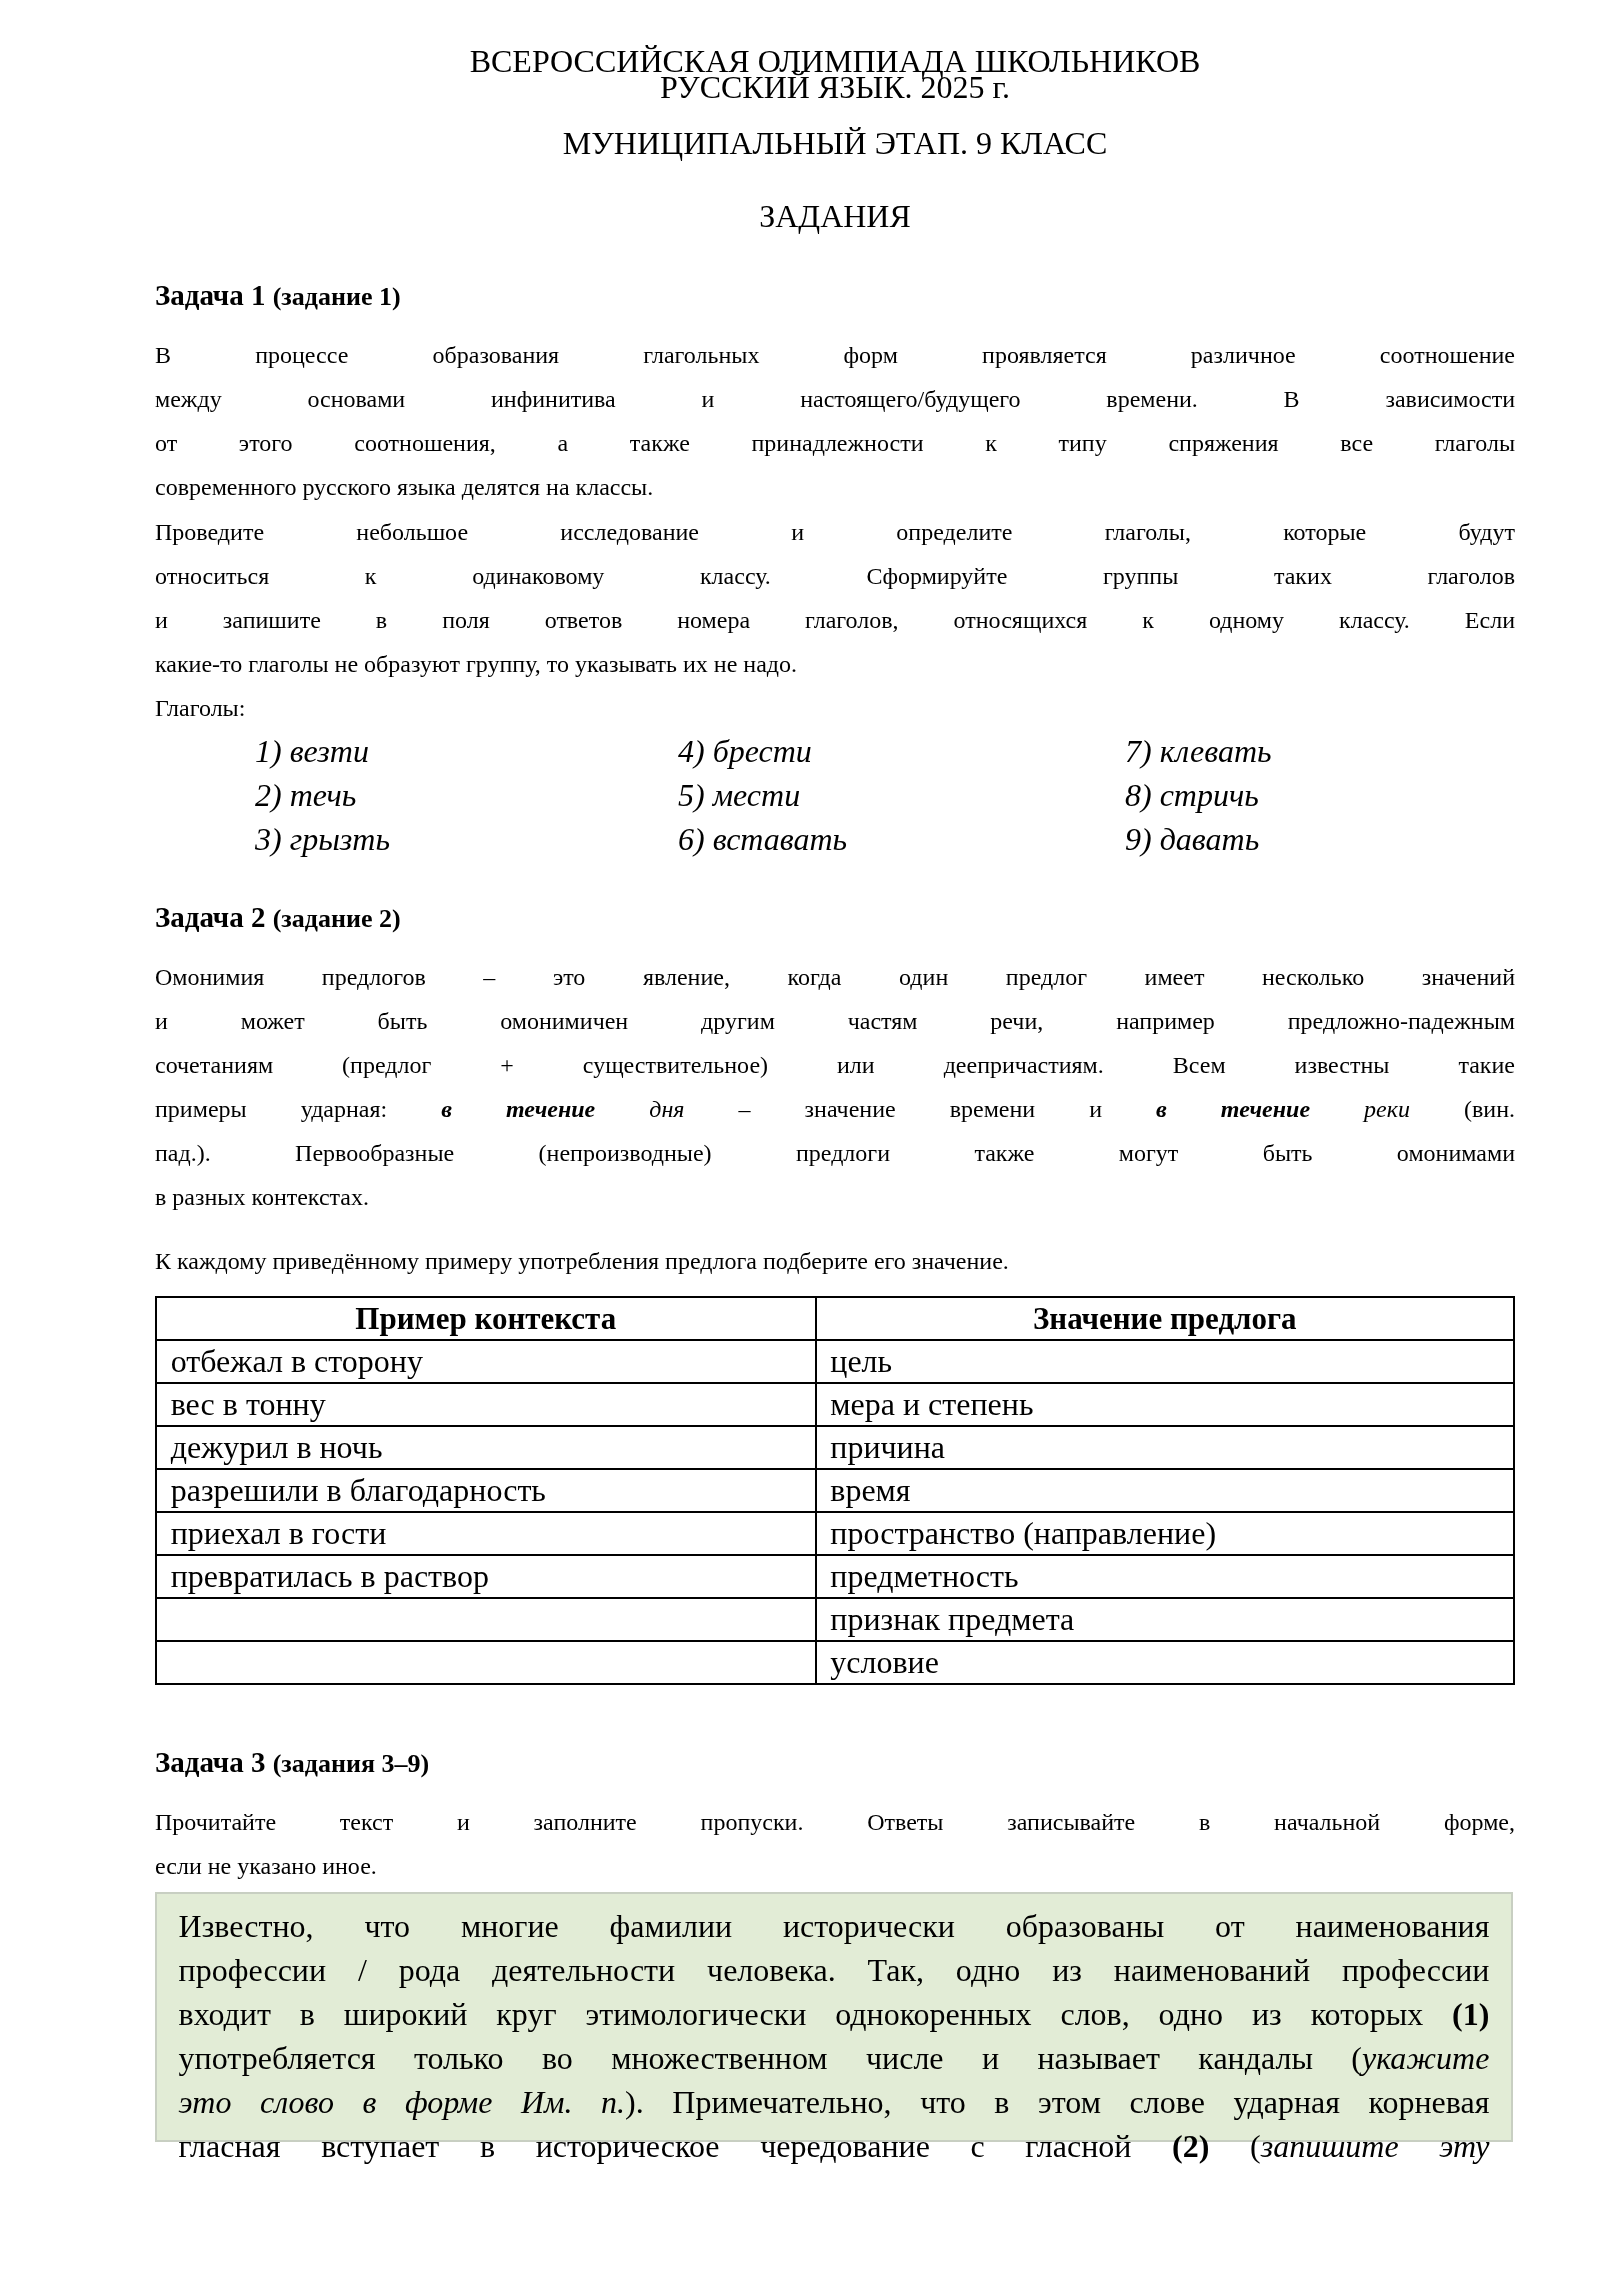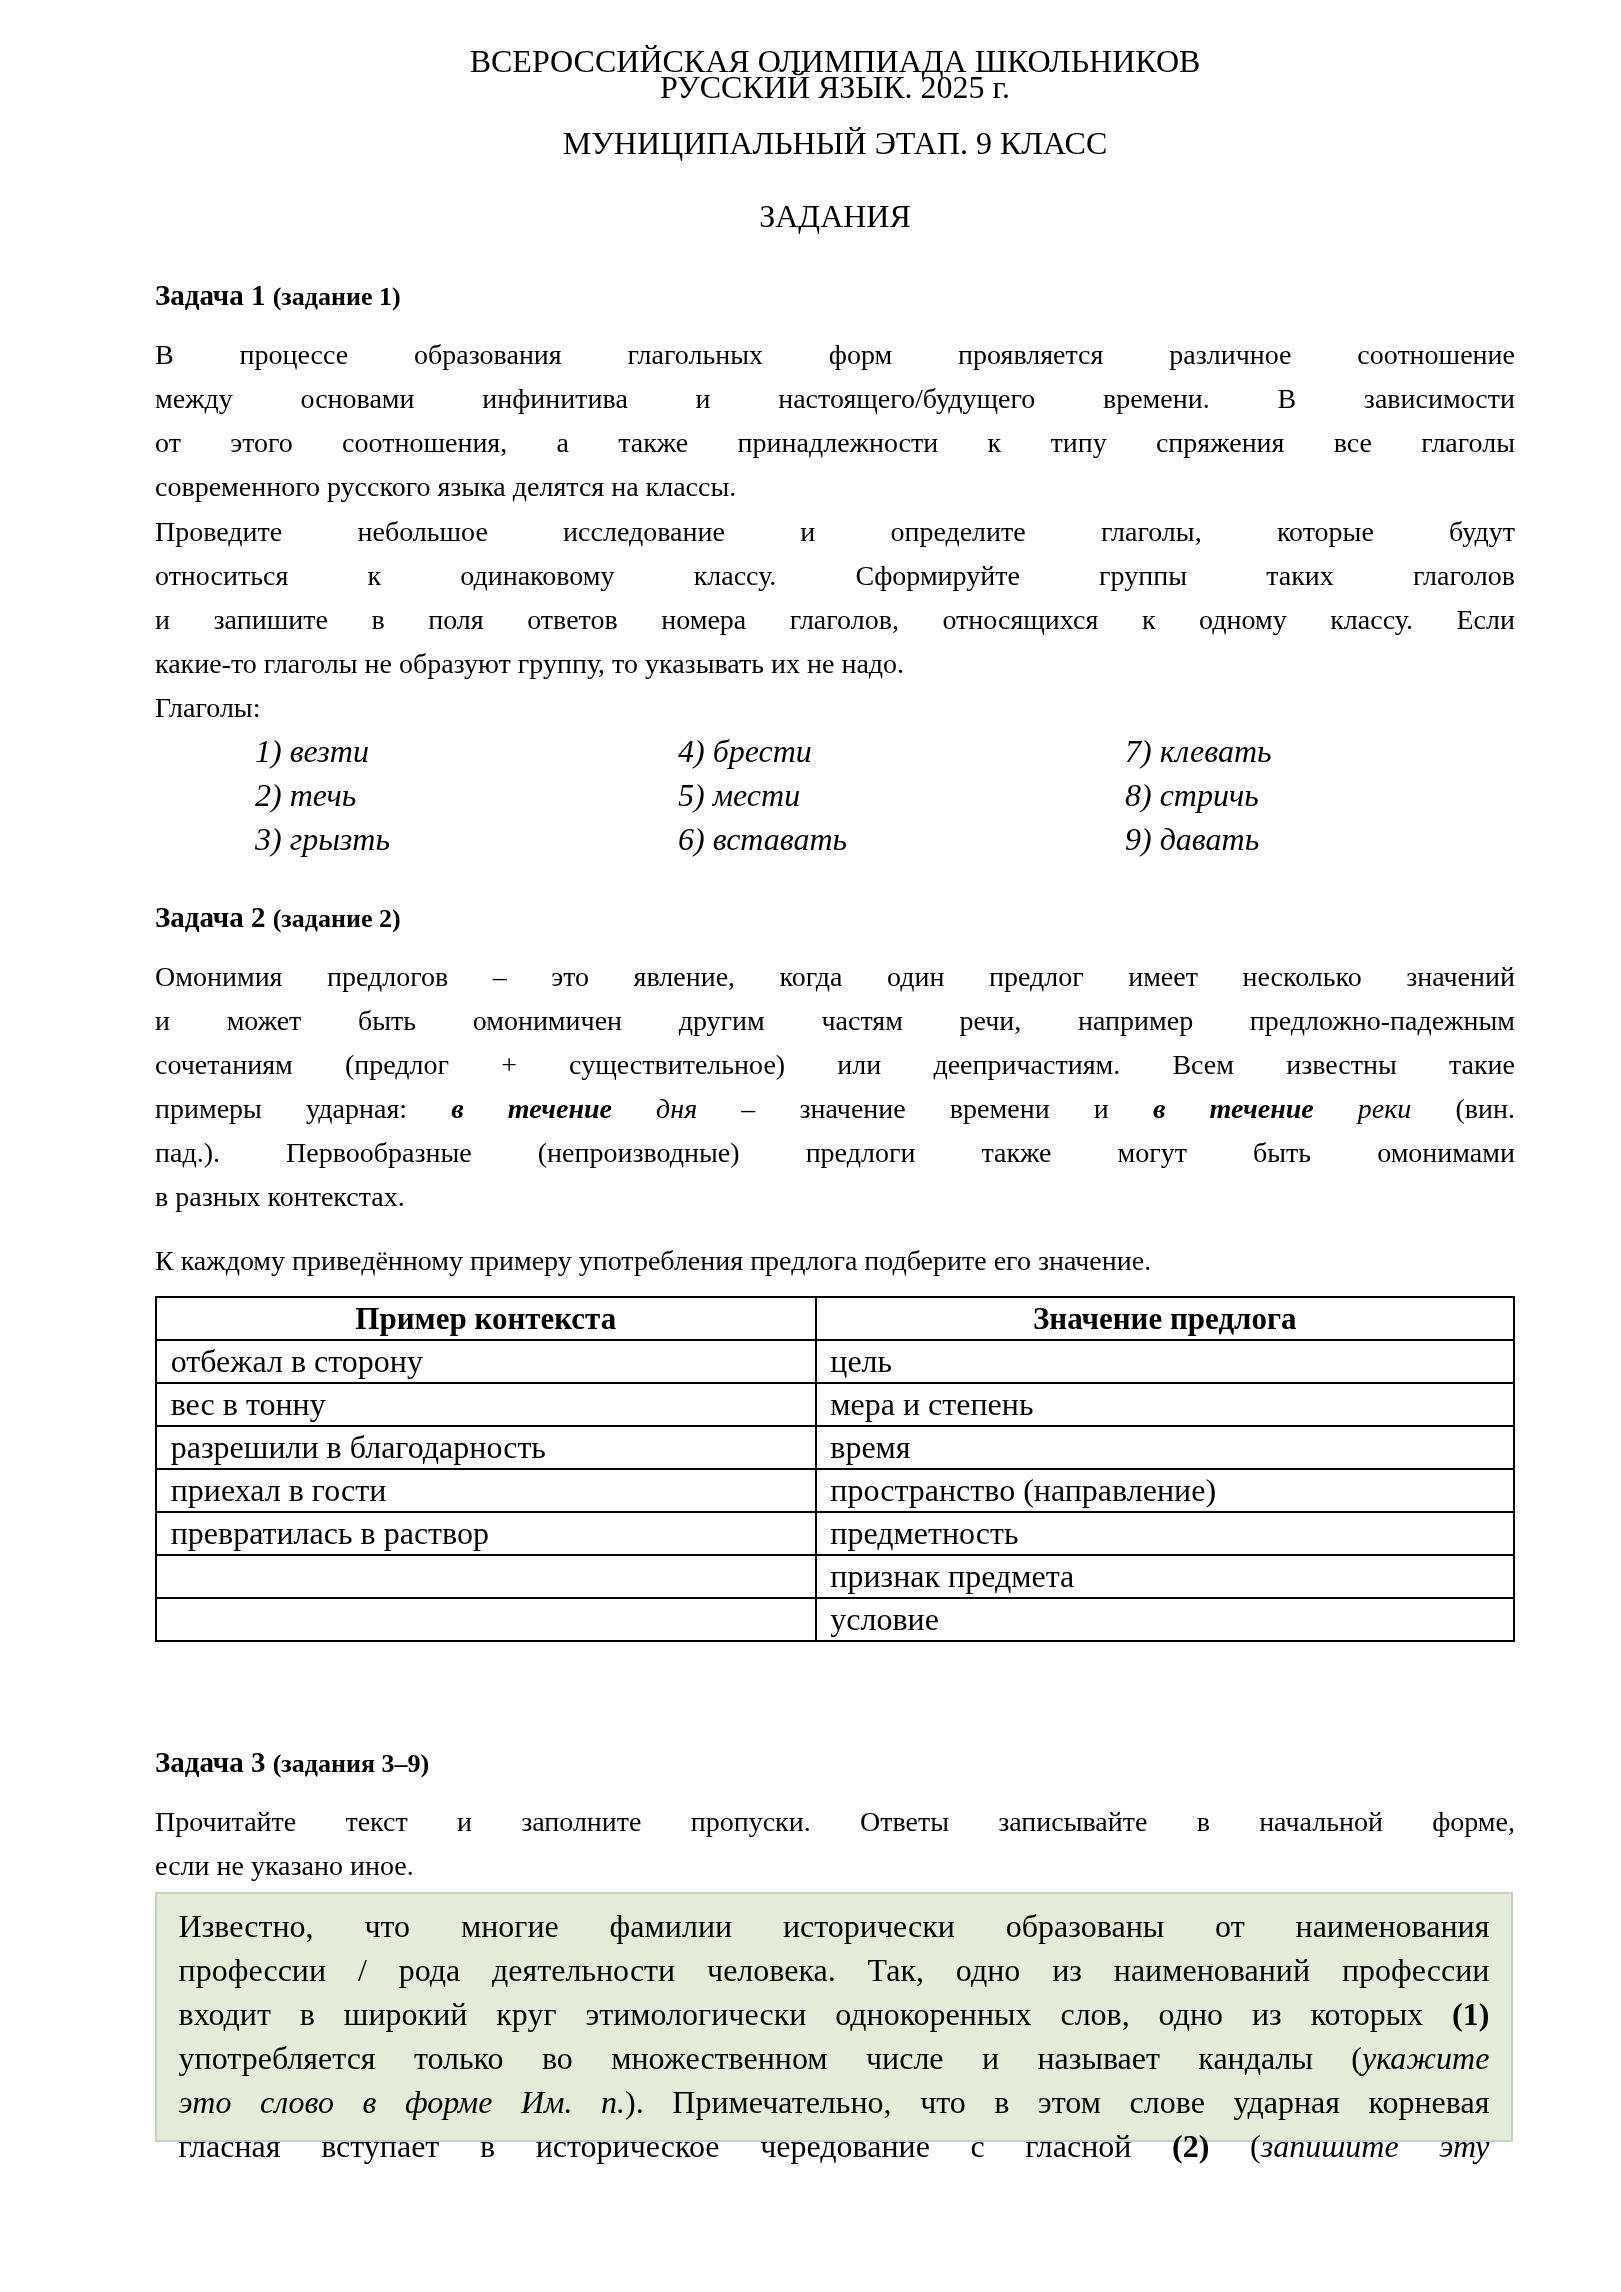--- a/index.html
+++ b/index.html
@@ -36,21 +36,21 @@
       font-size: 29px;
       line-height: 35px;
     }
     .task-title .sub {
       font-size: 26px;
     }
     .para {
       position: absolute;
       left: 0;
       width: 1360px;
-      font-size: 28px;
+      font-size: 24px;
       line-height: 44px;
       text-align: justify;
     }
     .line {
       display: block;
       text-align: justify;
       text-align-last: justify;
       white-space: nowrap;
       height: 44px;
     }
@@ -186,20 +186,24 @@
     <tbody>
       <tr>
         <td>отбежал в сторону</td>
         <td>цель</td>
       </tr>
       <tr>
         <td>вес в тонну</td>
         <td>мера и степень</td>
       </tr>
       <tr>
+        <td>дежурил в ночь</td>
+        <td>причина</td>
+      </tr>
+      <tr>
         <td>разрешили в благодарность</td>
         <td>время</td>
       </tr>
       <tr>
         <td>приехал в гости</td>
         <td>пространство (направление)</td>
       </tr>
       <tr>
         <td>превратилась в раствор</td>
         <td>предметность</td>

